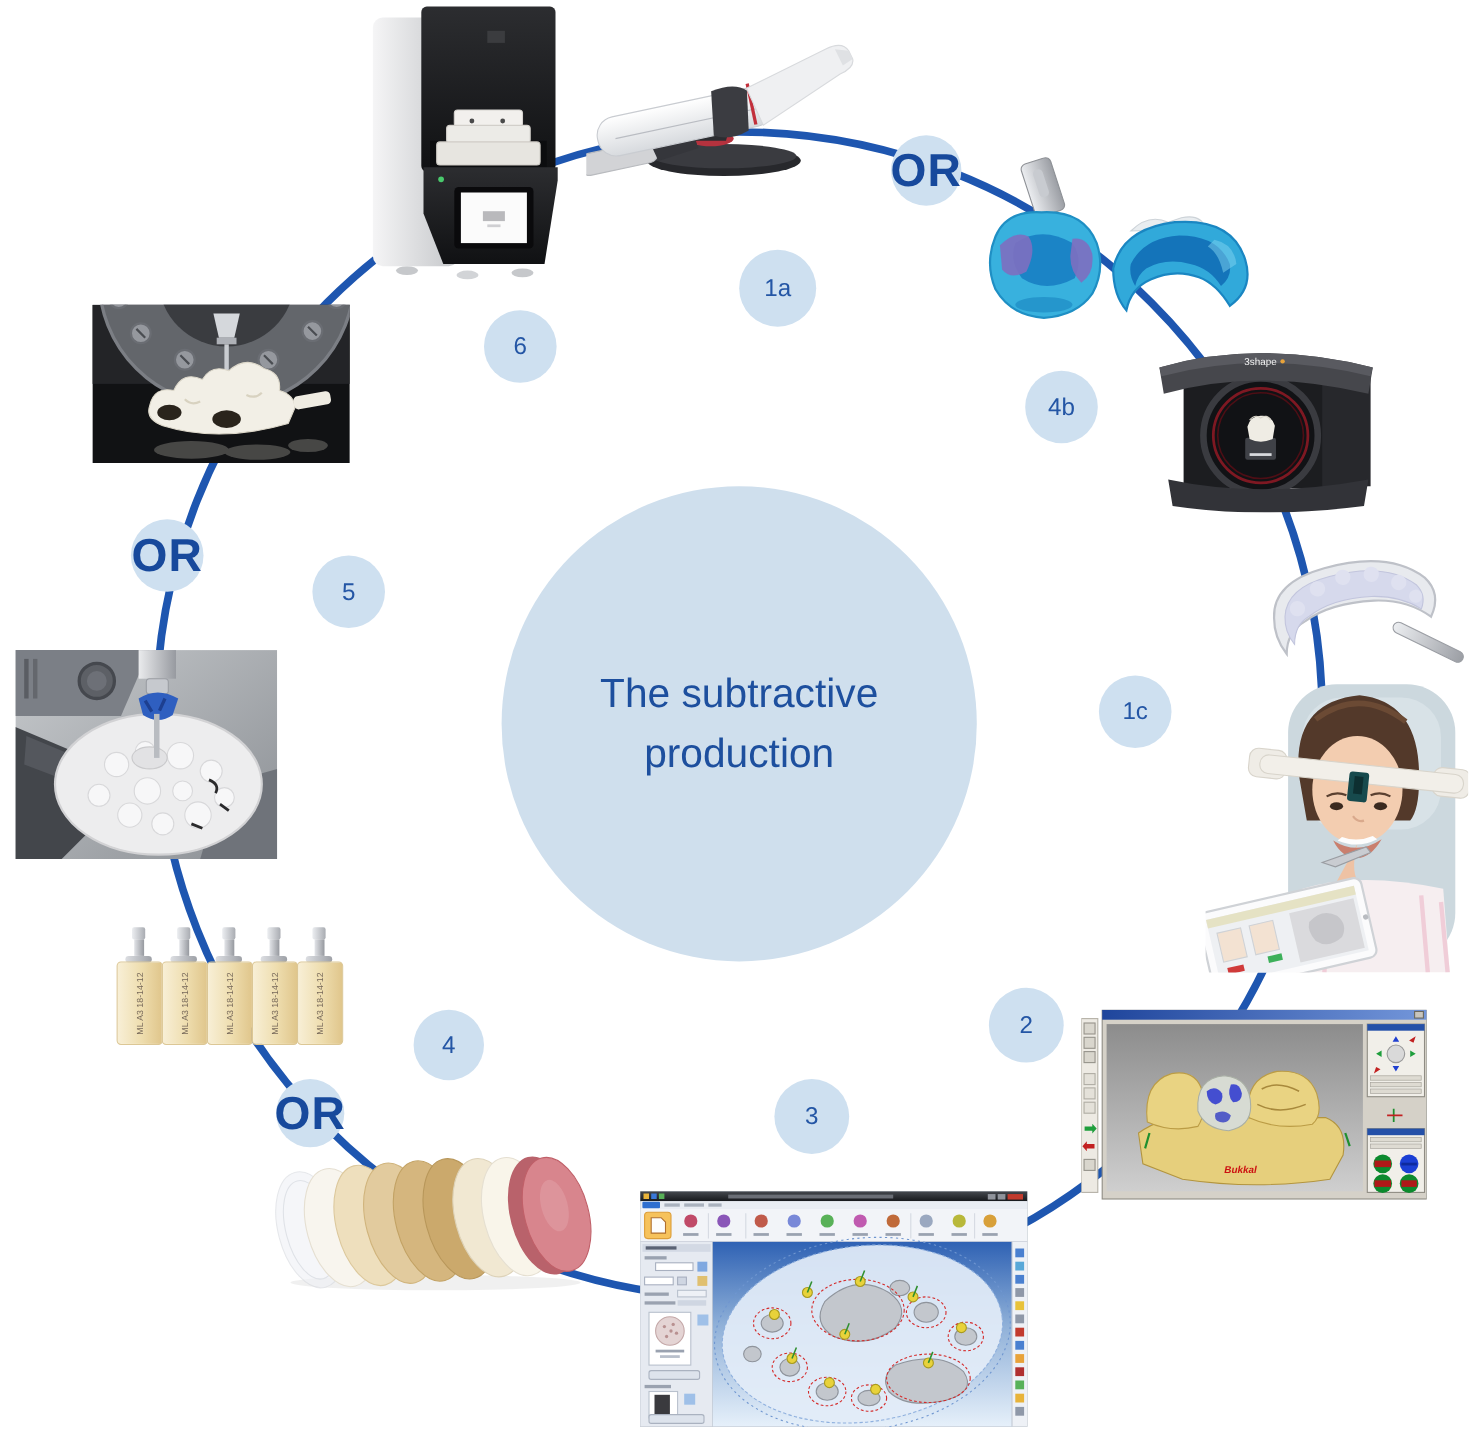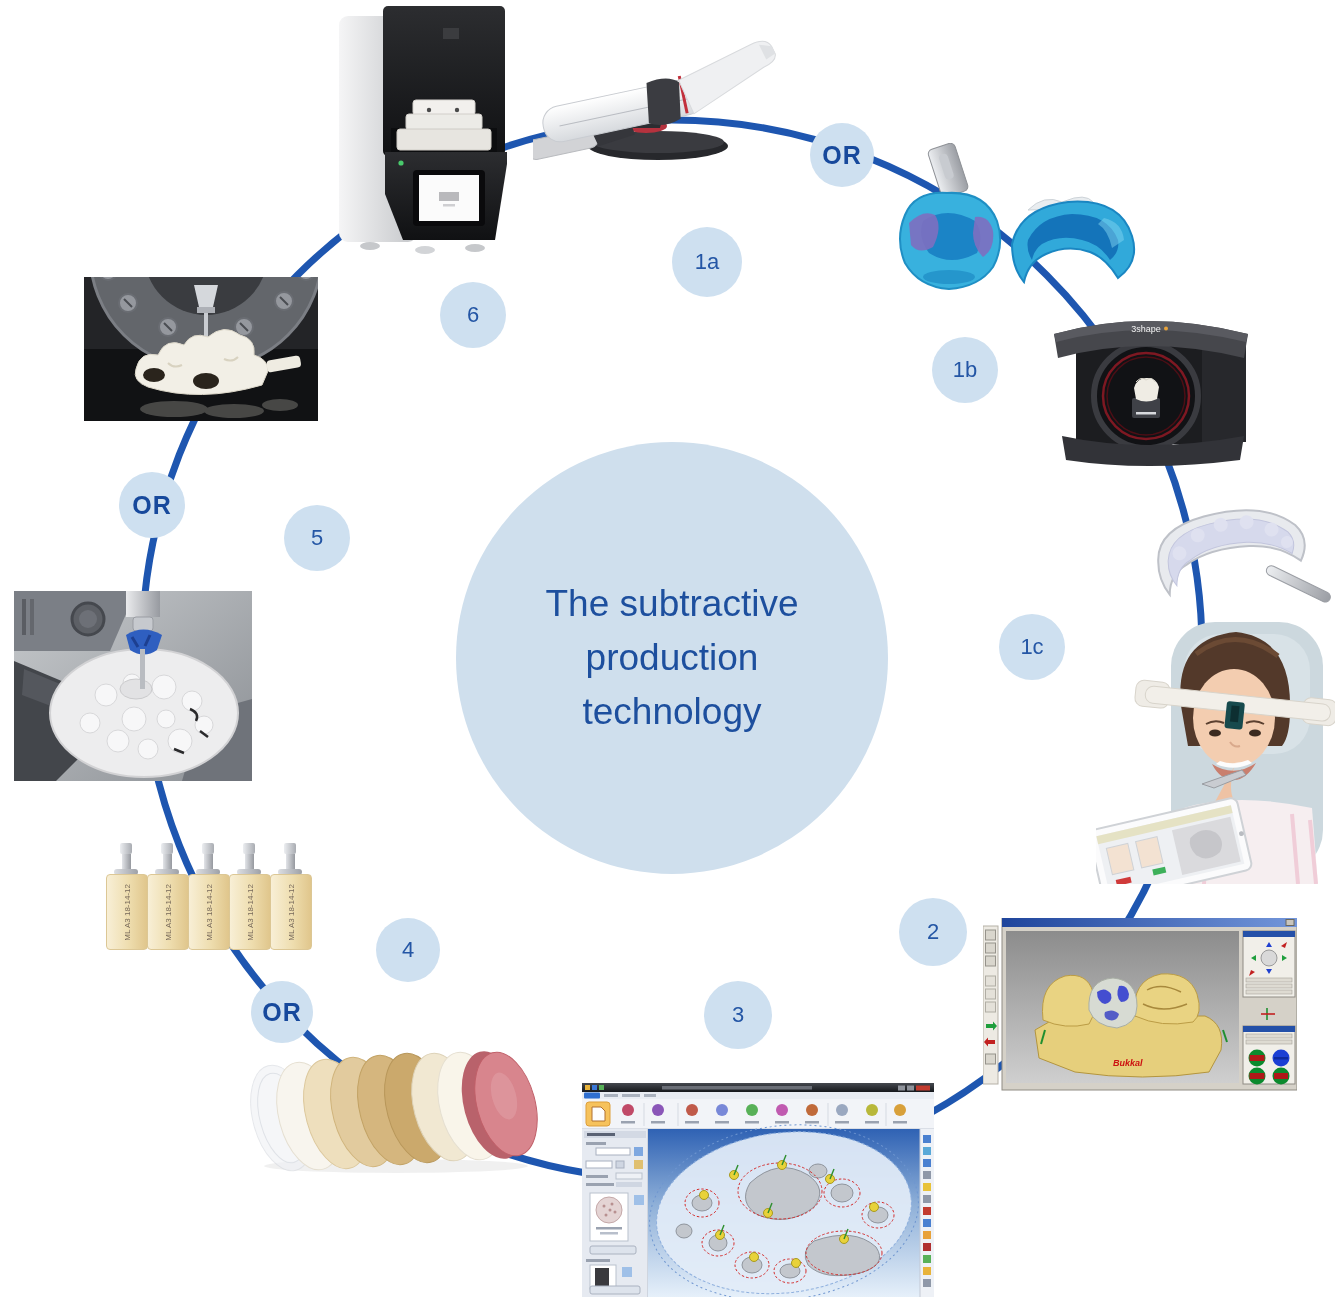--- a/index.html
+++ b/index.html
@@ -2,21 +2,21 @@
 <html><head>
 <meta charset="utf-8">
 <style>
   html,body{margin:0;padding:0;background:#ffffff;}
   .stage{position:relative;width:1335px;height:1304px;background:#fff;overflow:hidden;
          font-family:"Liberation Sans",sans-serif;}
   .connector{position:absolute;left:0;top:0;z-index:0;}
   .item{position:absolute;z-index:2;}
   .badge{position:absolute;z-index:3;border-radius:50%;background:#cee0f0;color:#2456a5;
          display:flex;align-items:center;justify-content:center;font-size:22px;line-height:1;}
-  .badge.or{font-weight:bold;color:#17499c;font-size:25px;letter-spacing:1px;}
+  .badge.or{font-weight:bold;color:#17499c;font-size:42px;letter-spacing:1px;}
   .center-circle{position:absolute;z-index:1;left:456px;top:442px;width:432px;height:432px;
          border-radius:50%;background:#cfdfed;display:flex;flex-direction:column;
          align-items:center;justify-content:center;text-align:center;
          color:#1d4f9e;font-size:37px;line-height:54px;}
   .photo{position:absolute;z-index:2;}
   
   .blank{position:absolute;z-index:2;width:40px;height:112px;}
   .blank .knob{width:12px;height:11px;background:linear-gradient(90deg,#eceef1,#a9acb2);border-radius:2px;margin:0 auto;}
   .blank .shaft{width:9px;height:15px;background:linear-gradient(90deg,#e2e4e8,#96999f);margin:0 auto;}
   .blank .washer{width:24px;height:6px;background:linear-gradient(90deg,#dcdee2,#9ea1a7);border-radius:3px;margin:0 auto;}
@@ -30,21 +30,20 @@
 
 <div class="stage">
 
   <svg class="connector" width="1335" height="1304">
     <circle cx="672" cy="650" r="530" fill="none" stroke="#1e56b0" stroke-width="7"></circle>
   </svg>
 
   <div class="center-circle">
     <div>The subtractive</div>
     <div>production</div>
-    <div>technology</div>
   </div>
 
   <svg class="item" style="left:325px;top:2px" width="190" height="252" viewBox="0 0 190 252">
     <defs>
       <linearGradient id="gSilver" x1="0" y1="0" x2="1" y2="0">
         <stop offset="0" stop-color="#f5f5f6"></stop>
           <stop offset="1" stop-color="#c4c6c9"></stop>
       </linearGradient>
       <linearGradient id="gDark" x1="0" y1="0" x2="0" y2="1">
         <stop offset="0" stop-color="#2c2d30"></stop>
@@ -539,21 +538,21 @@
       <span>OR</span>
     </div>
   <div class="badge or" style="left:251px;top:981px;width:62px;height:62px">
       <span>OR</span>
     </div>
 
   <div class="badge" style="left:672px;top:227px;width:70px;height:70px">
       <span>1a</span>
     </div>
   <div class="badge" style="left:932px;top:337px;width:66px;height:66px">
-      <span>1b</span>
+      <span>4b</span>
     </div>
   <div class="badge" style="left:999px;top:614px;width:66px;height:66px">
       <span>1c</span>
     </div>
   <div class="badge" style="left:899px;top:898px;width:68px;height:68px">
       <span>2</span>
     </div>
   <div class="badge" style="left:704px;top:981px;width:68px;height:68px">
       <span>3</span>
     </div>

